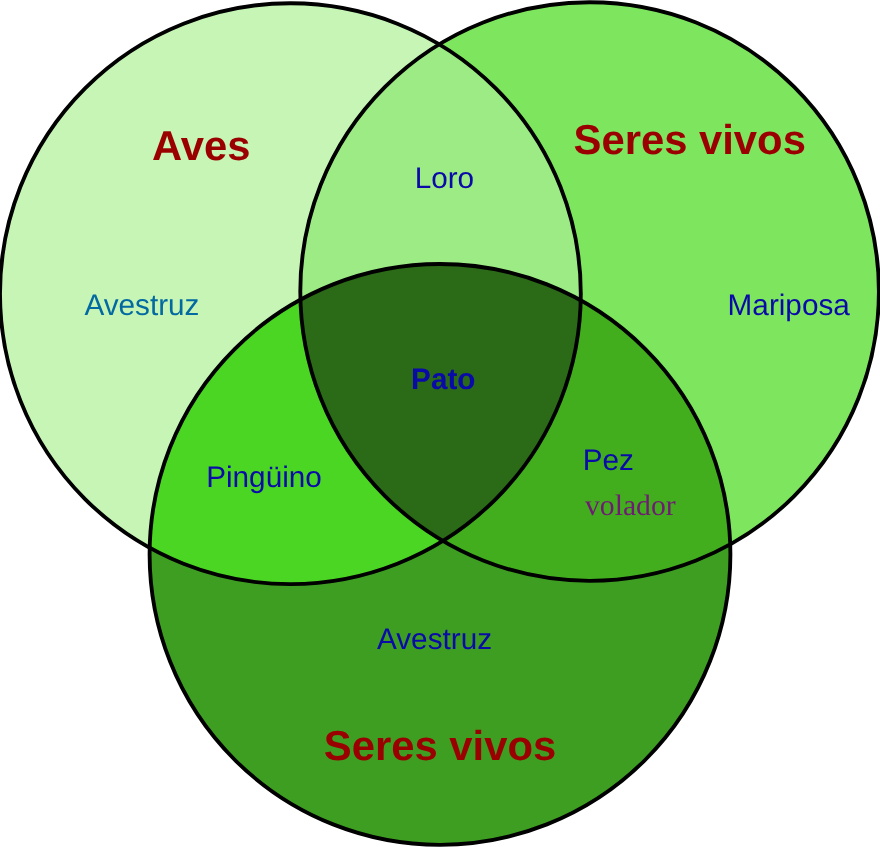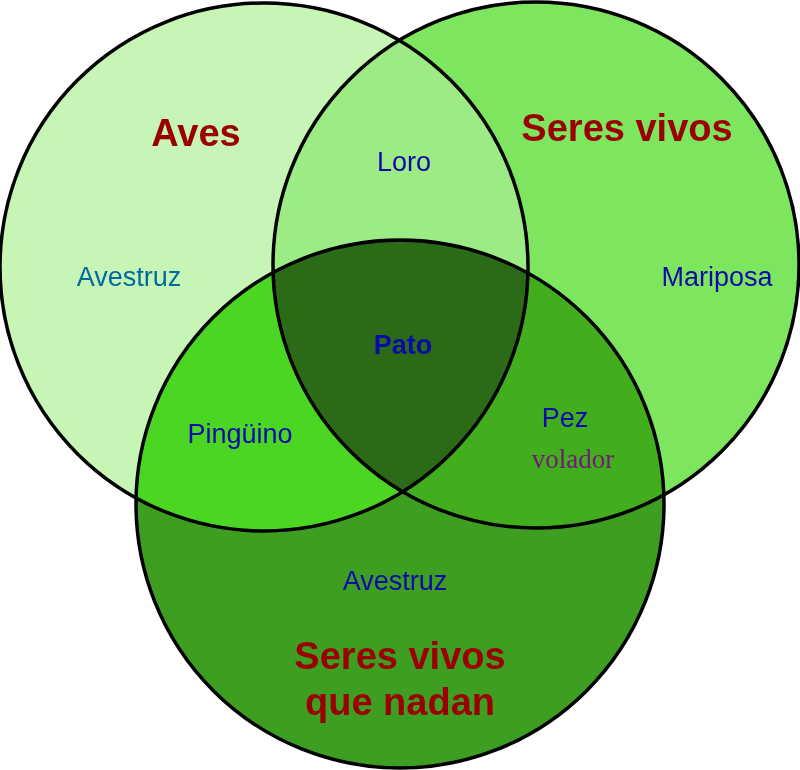--- a/index.html
+++ b/index.html
@@ -44,31 +44,30 @@
     </g>
   </g>
 
   <g fill="none" stroke="#000" stroke-width="3.5">
     <circle cx="264" cy="267" r="264"></circle>
     <circle cx="536" cy="265" r="263"></circle>
     <circle cx="400" cy="504" r="264"></circle>
   </g>
 </svg>
 
-<div class="lbl set-title" style="left: 196px; top: 133px; color: rgb(155, 0, 0);">
+<div class="lbl set-title" style="left: 183px; top: 133px; color: rgb(155, 0, 0);">
   <span class="line">Aves</span>
 </div>
 <div class="lbl set-title" style="left: 627px; top: 128px; color: rgb(155, 0, 0);">
   <span class="line">Seres vivos</span>
 </div>
 <div class="lbl set-title" style="left: 400px; top: 679px; color: rgb(155, 0, 0);">
   <span class="line">Seres vivos</span>
-  <span class="line">que nadan</span>
 </div>
 
 <div class="lbl item" style="left: 129px; top: 277px; color: #0369a1;">Avestruz</div>
 <div class="lbl item" style="left: 404px; top: 162px; color: rgb(10, 10, 168);">Loro</div>
 <div class="lbl item" style="left: 717px; top: 277px; color: rgb(10, 10, 168);">Mariposa</div>
 <div class="lbl item bold" style="left: 403px; top: 345px; color: rgb(10, 10, 168); text-align: right;">Pato</div>
 <div class="lbl item" style="left: 240px; top: 434px; color: rgb(10, 10, 168);">Pingüino</div>
-<div class="lbl item" style="left: 565px; top: 418px; color: rgb(10, 10, 168);">Pez</div>
+<div class="lbl item" style="left: 553px; top: 418px; color: rgb(10, 10, 168);">Pez</div>
 <div class="lbl item" style="left: 573px; top: 459px; color: #701a75; font-family: Liberation Serif, serif;">volador</div>
 <div class="lbl item" style="left: 395px; top: 581px; color: rgb(10, 10, 168);">Avestruz</div>
 
 </body></html>

